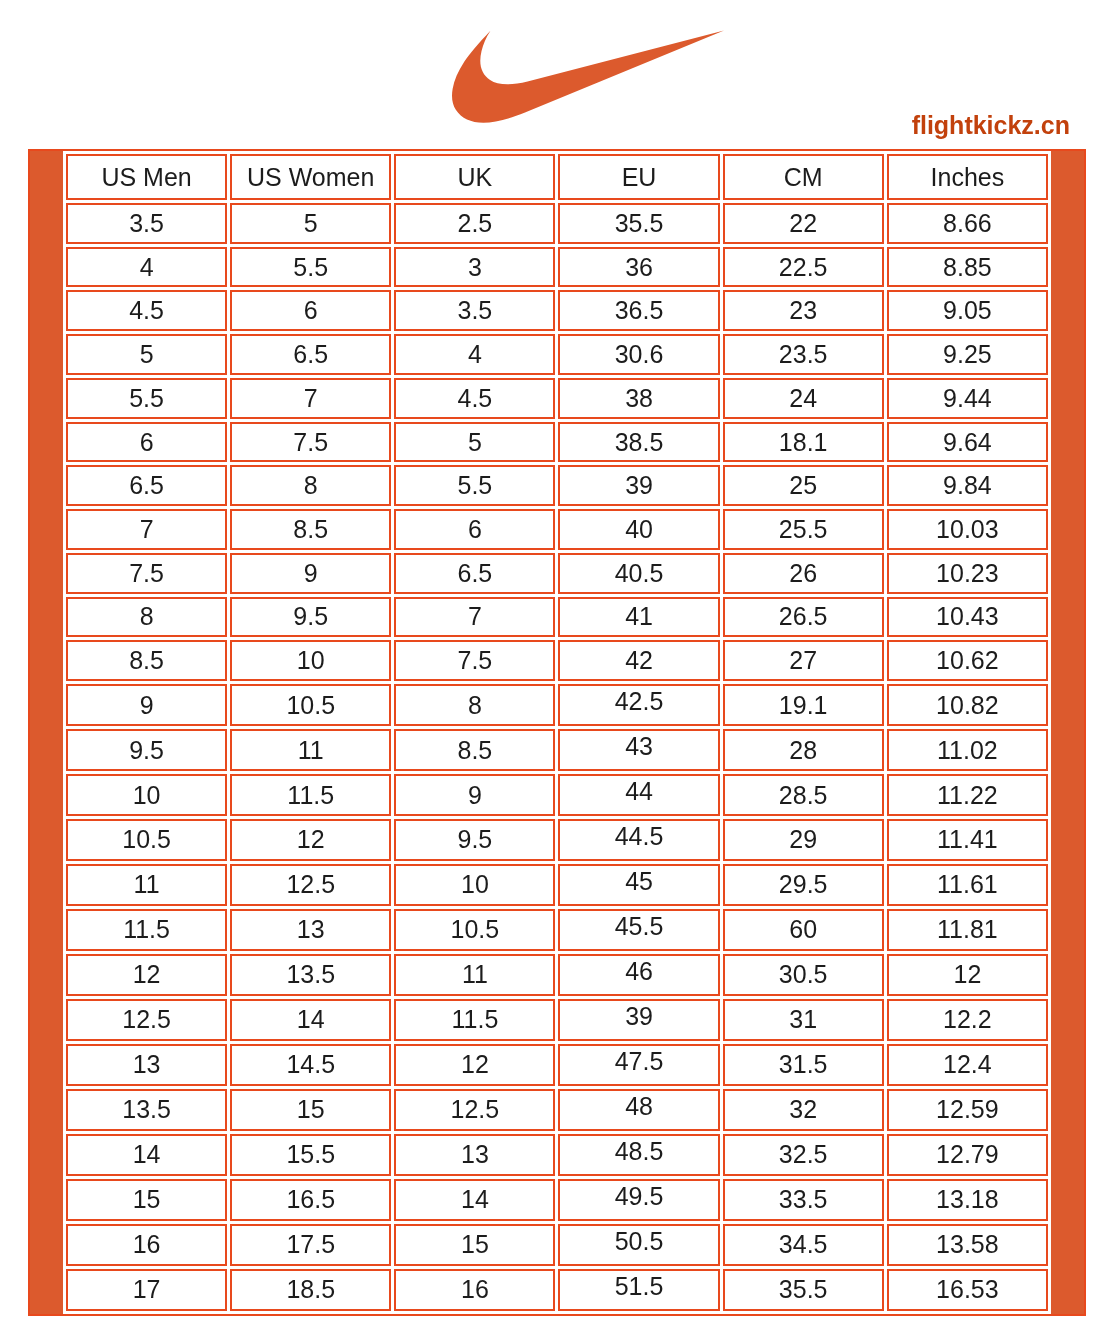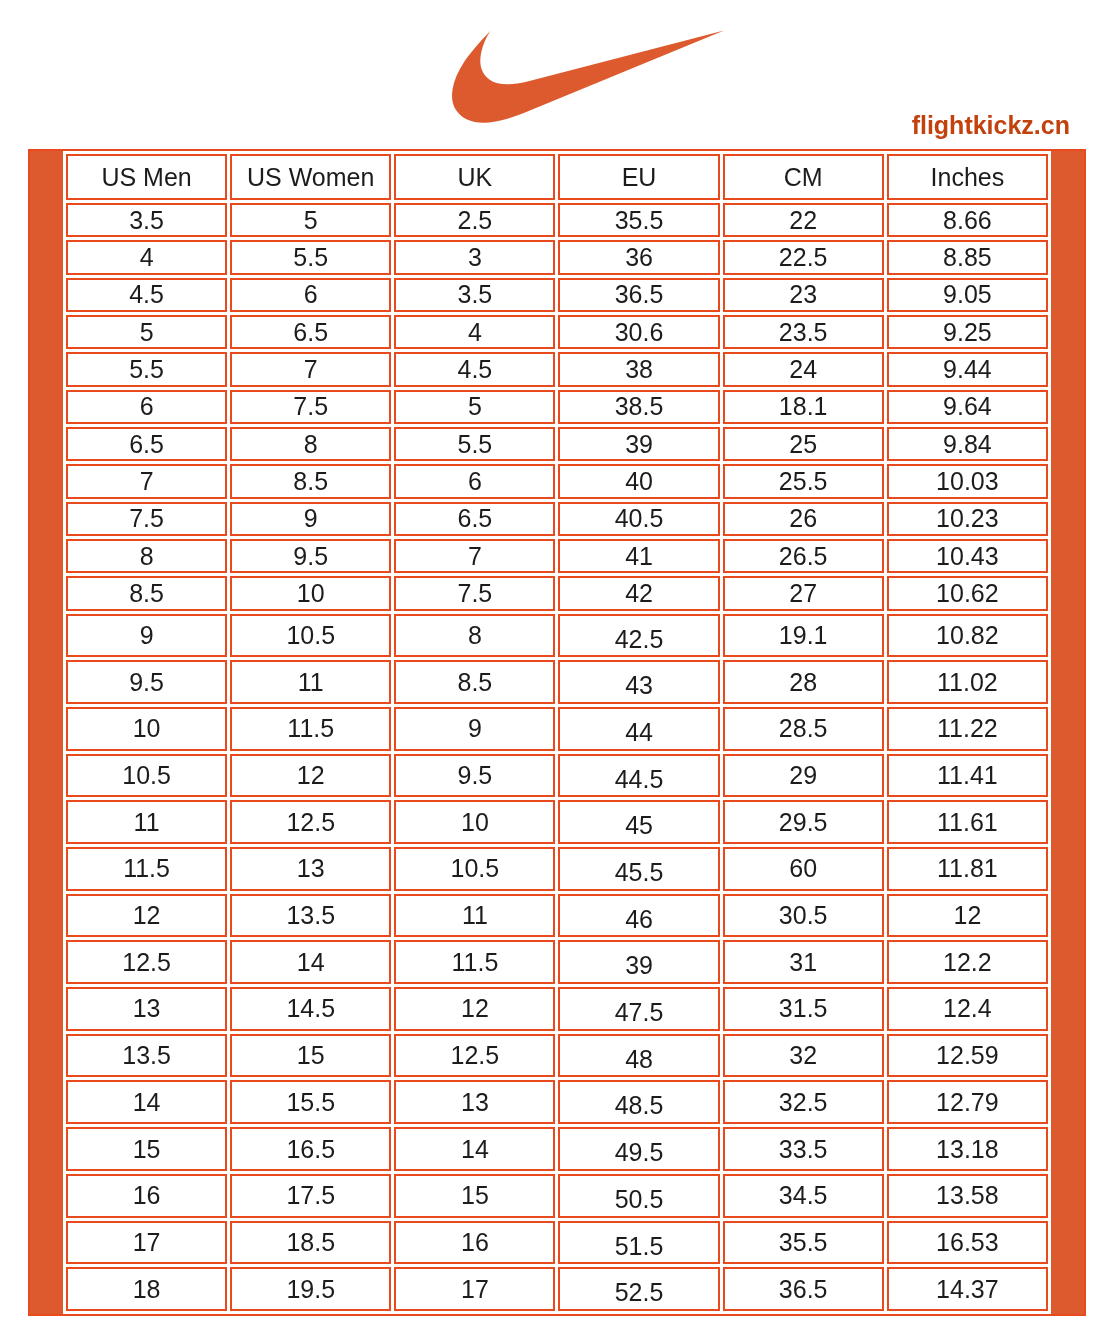--- a/index.html
+++ b/index.html
@@ -66,21 +66,21 @@
     font-size: 25px;
     font-weight: 400;
     color: #1c1c1c;
     padding: 0;
     overflow: hidden;
   }
   table.size-table th { height: 42px; font-size: 25px; }
   
   table.size-table tbody tr:nth-child(n+12) td:nth-child(4) {
     vertical-align: top;
-    padding-top: 9px;
+    padding-top: 1px;
   }
 </style>
 </head>
 <body>
 
 <div class="page">
 
   <div class="logo">
     <svg viewBox="0 7.4 24 9.1" preserveAspectRatio="none" aria-hidden="true">
       <path d="M24 7.8L6.442 15.276c-1.456.616-2.679.925-3.668.925-1.12 0-1.933-.392-2.437-1.177-.317-.504-.41-1.143-.28-1.918.13-.775.476-1.6 1.036-2.478.467-.71 1.232-1.643 2.297-2.8a6.122 6.122 0 0 0-.784 1.848c-.28 1.195-.028 2.072.756 2.632.373.261.886.392 1.54.392.522 0 1.11-.084 1.764-.252L24 7.8z"></path>
@@ -296,26 +296,18 @@
             <td>13.58</td>
           </tr>
           <tr>
             <td>17</td>
             <td>18.5</td>
             <td>16</td>
             <td>51.5</td>
             <td>35.5</td>
             <td>16.53</td>
           </tr>
-          <tr>
-            <td>18</td>
-            <td>19.5</td>
-            <td>17</td>
-            <td>52.5</td>
-            <td>36.5</td>
-            <td>14.37</td>
-          </tr>
         </tbody>
     </table>
     <div class="accent-bar"></div>
   </div>
 
 </div>
 
 </body></html>

